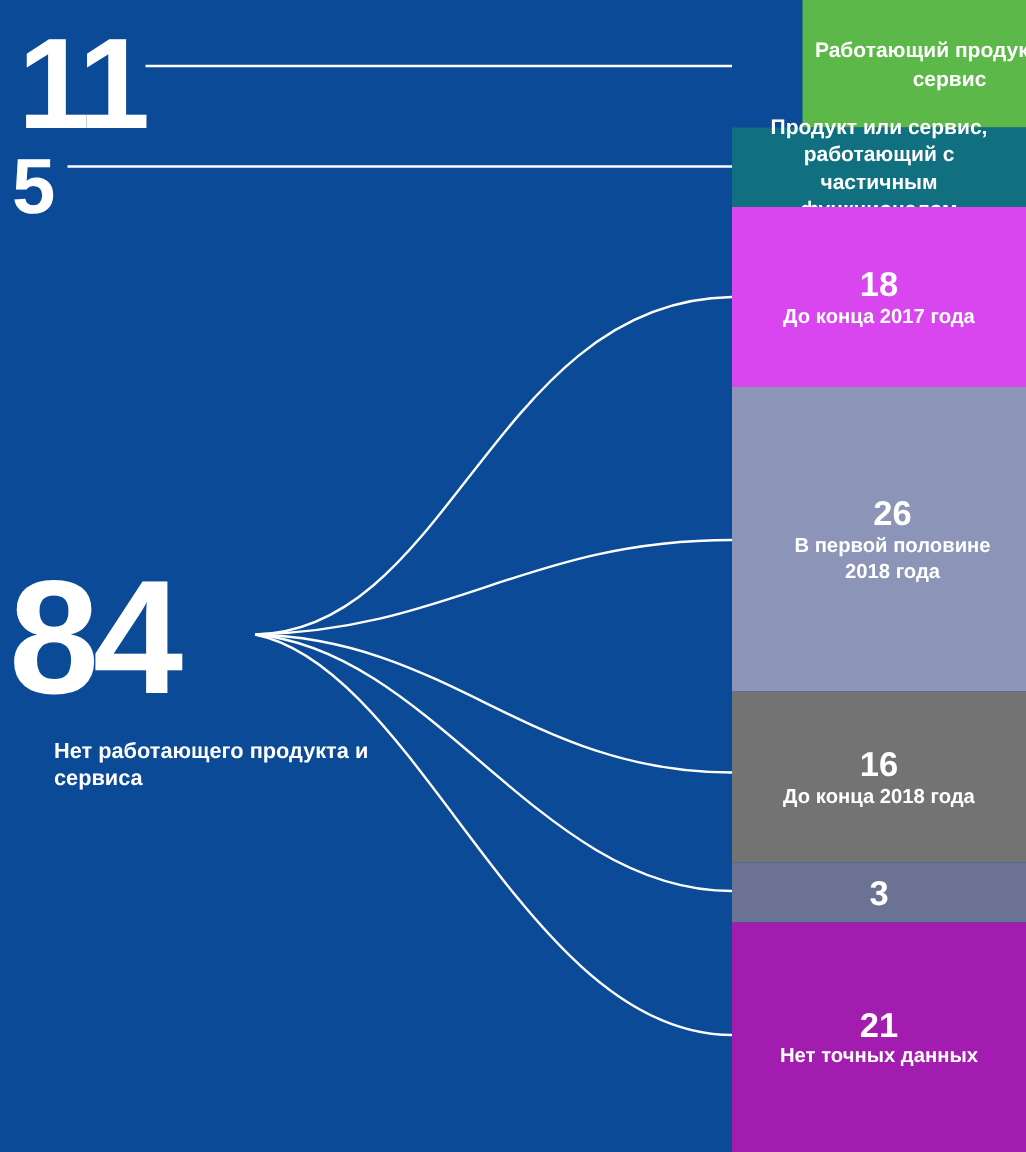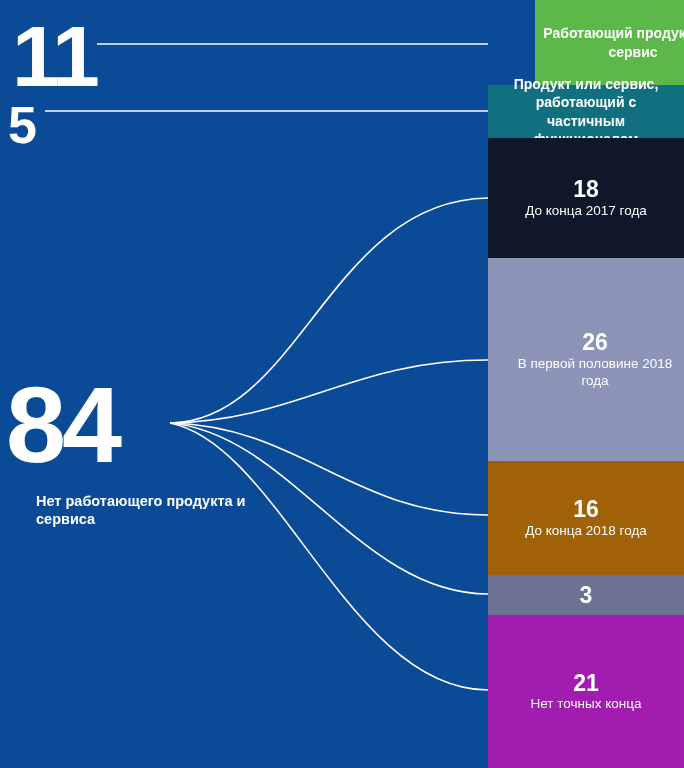--- a/index.html
+++ b/index.html
@@ -99,21 +99,21 @@
     padding: 0 8px;
   }
   .block .bnum {
     font-size: 23px;
     font-weight: 700;
     line-height: 1.15;
     color: #ffffff;
   }
   .block .btext {
     font-size: 13.5px;
-    font-weight: 400;
+    font-weight: 700;
     line-height: 1.25;
     color: #ffffff;
   }
   .block.headline .btext {
     font-size: 14px;
     font-weight: 700;
     line-height: 1.3;
   }
 </style>
 </head>
@@ -149,38 +149,38 @@
     <div class="block headline" style="top: 0px; height: 85px; background: rgb(92, 184, 72); margin-left: 47px;">
 
       <div class="btext">Работающий продукт или сервис</div>
     </div>
 
     <div class="block headline" style="top: 85px; height: 53px; background: rgb(17, 112, 127);">
 
       <div class="btext">Продукт или сервис, работающий с частичным функционалом</div>
     </div>
 
-    <div class="block" style="top: 138px; height: 120px; background: #0f172a;">
+    <div class="block" style="top: 138px; height: 120px; background: #d946ef;">
       <div class="bnum">18</div>
       <div class="btext">До конца 2017 года</div>
     </div>
 
     <div class="block" style="top: 258px; height: 203px; background: rgb(140, 148, 184); padding-left: 26px;">
       <div class="bnum">26</div>
       <div class="btext">В первой половине 2018 года</div>
     </div>
 
-    <div class="block" style="top: 461px; height: 114px; background: #a16207;">
+    <div class="block" style="top: 461px; height: 114px; background: #737373;">
       <div class="bnum">16</div>
       <div class="btext">До конца 2018 года</div>
     </div>
 
     <div class="block" style="top: 575px; height: 40px; background: rgb(107, 114, 148);">
       <div class="bnum">3</div>
     </div>
 
     <div class="block" style="top: 615px; height: 153px; background: #a21caf;">
       <div class="bnum">21</div>
-      <div class="btext">Нет точных конца</div>
+      <div class="btext">Нет точных данных</div>
     </div>
 
   </div>
 </div>
 
 </body></html>

